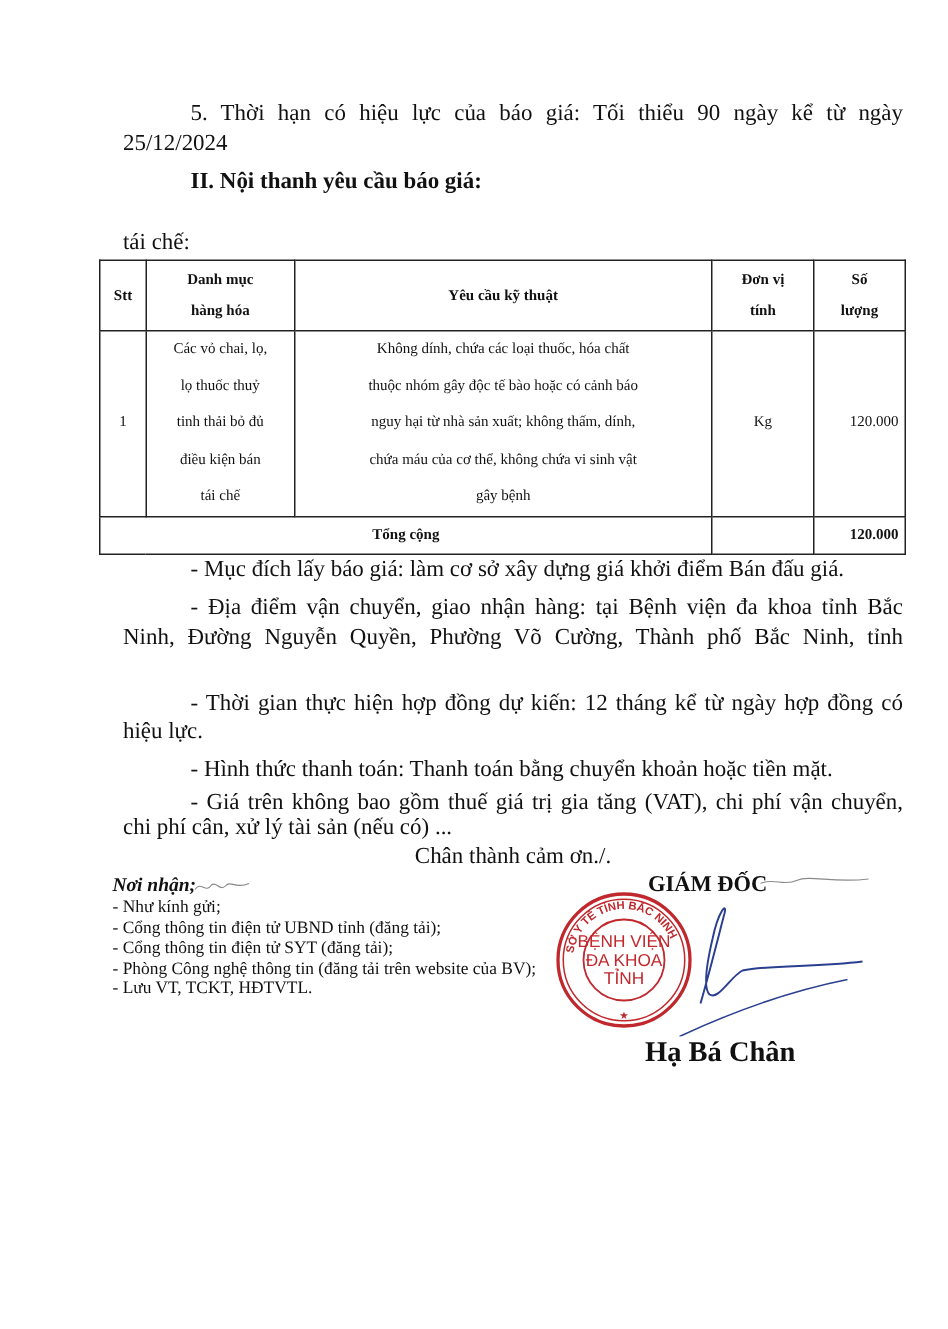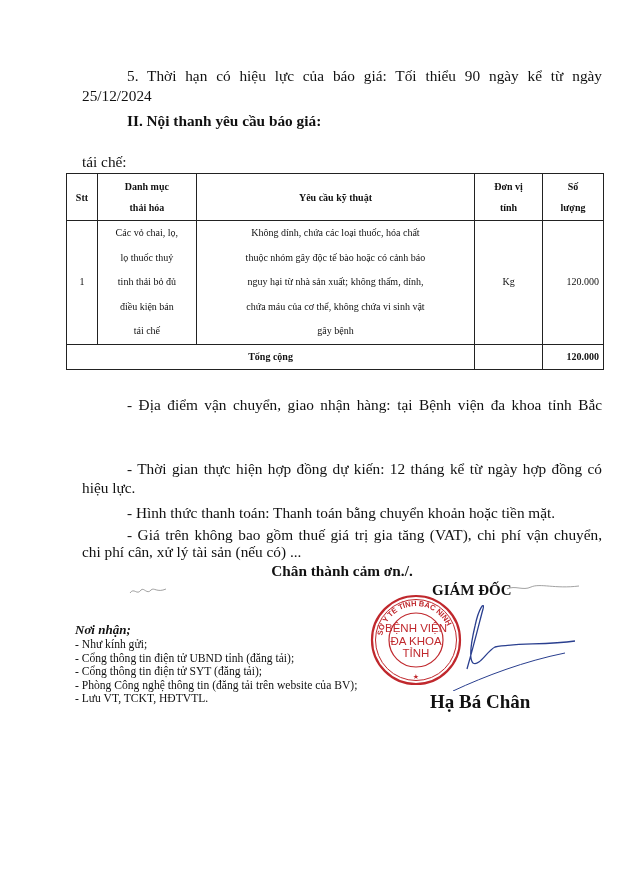--- a/index.html
+++ b/index.html
@@ -3,30 +3,30 @@
 <meta charset="utf-8">
 <style>
   html, body { margin: 0; padding: 0; background: #ffffff; }
   body { width: 632px; height: 886px; position: relative; overflow: hidden;
          font-family: "Liberation Serif", "DejaVu Serif", serif; color: #111; }
   .page { position: absolute; left: 0; top: 16px; width: 632px; height: 886px; }
   .p { position: absolute; left: 82px; width: 520px; font-size: 15.3px; line-height: 20px; text-align: justify; }
   .indent { text-indent: 45px; }
   .just-last { text-align-last: justify; }
   .bold { font-weight: bold; }
-  .center { text-align: center; font-weight: bold; }
+  .center { text-align: center; }
 
   table.quote { position: absolute; left: 66px; top: 157px; width: 538px; border-collapse: collapse;
                 font-size: 10px; line-height: 24.5px; }
   table.quote td, table.quote th { border: 1.2px solid #222; padding: 0 2px; text-align: center; vertical-align: middle; }
   table.quote th { font-weight: bold; line-height: 21px; height: 46px; }
   .total-row td { font-weight: bold; height: 24px; line-height: 20px; margin-top: 18px; }
 
   .recipients { position: absolute; left: 75px; top: 566px; font-size: 11.6px; line-height: 13.6px; }
-  .recipients .title { font-weight: bold; font-style: italic; font-size: 13px; line-height: 16px; margin-top: 40px; }
+  .recipients .title { font-weight: bold; font-style: italic; font-size: 13px; line-height: 16px; }
   .sign-title { position: absolute; left: 432px; top: 566px; font-size: 15px; font-weight: bold; }
   .signer { position: absolute; left: 430px; top: 675px; font-size: 19px; font-weight: bold; }
 
   .stamp { position: absolute; left: 370px; top: 578px; width: 92px; height: 92px; }
   .stamp-text { position: absolute; left: 370px; top: 606px; width: 92px; text-align: center;
                 font-family: "Liberation Sans", "DejaVu Sans", sans-serif; color: #c0282d; font-size: 11.5px; line-height: 12.5px; }
   .signature { position: absolute; left: 445px; top: 565px; width: 140px; height: 110px; }
 </style>
 </head>
 <body>
@@ -48,21 +48,21 @@
         <col style="width:99px">
         <col style="width:279px">
         <col style="width:68px">
         <col style="width:61px">
     </colgroup>
     <tbody>
         <tr>
       <th>Stt</th>
       <th>
         <div>Danh mục</div>
-        <div>thải hóa</div>
+        <div>hàng hóa</div>
       </th>
       <th>Yêu cầu kỹ thuật</th>
       <th>
         <div>Đơn vị</div>
         <div>tính</div>
       </th>
       <th>
         <div>Số</div>
         <div>lượng</div>
       </th>
@@ -87,22 +87,24 @@
       <td style="text-align:right;padding-right:4px;">120.000</td>
     </tr>
     <tr class="total-row">
       <td colspan="3">Tổng cộng</td>
       <td></td>
       <td style="text-align:right;padding-right:4px;">120.000</td>
     </tr>
   </tbody>
     </table>
 
+  <div class="p indent" style="top:354px;">- Mục đích lấy báo giá: làm cơ sở xây dựng giá khởi điểm Bán đấu giá.</div>
 
   <div class="p indent just-last" style="top:379px;">- Địa điểm vận chuyển, giao nhận hàng: tại Bệnh viện đa khoa tỉnh Bắc</div>
+  <div class="p just-last" style="top:399px;">Ninh, Đường Nguyễn Quyền, Phường Võ Cường, Thành phố Bắc Ninh, tỉnh</div>
 
   <div class="p indent just-last" style="top:443px;">- Thời gian thực hiện hợp đồng dự kiến: 12 tháng kể từ ngày hợp đồng có</div>
   <div class="p" style="top:462px;">hiệu lực.</div>
 
   <div class="p indent" style="top:487px;">- Hình thức thanh toán: Thanh toán bằng chuyển khoản hoặc tiền mặt.</div>
 
   <div class="p indent just-last" style="top:509px;">- Giá trên không bao gồm thuế giá trị gia tăng (VAT), chi phí vận chuyển,</div>
   <div class="p" style="top:526px;">chi phí cân, xử lý tài sản (nếu có) ...</div>
 
   <div class="p center" style="top:545px; left:82px; width:520px;">Chân thành cảm ơn./.</div>

